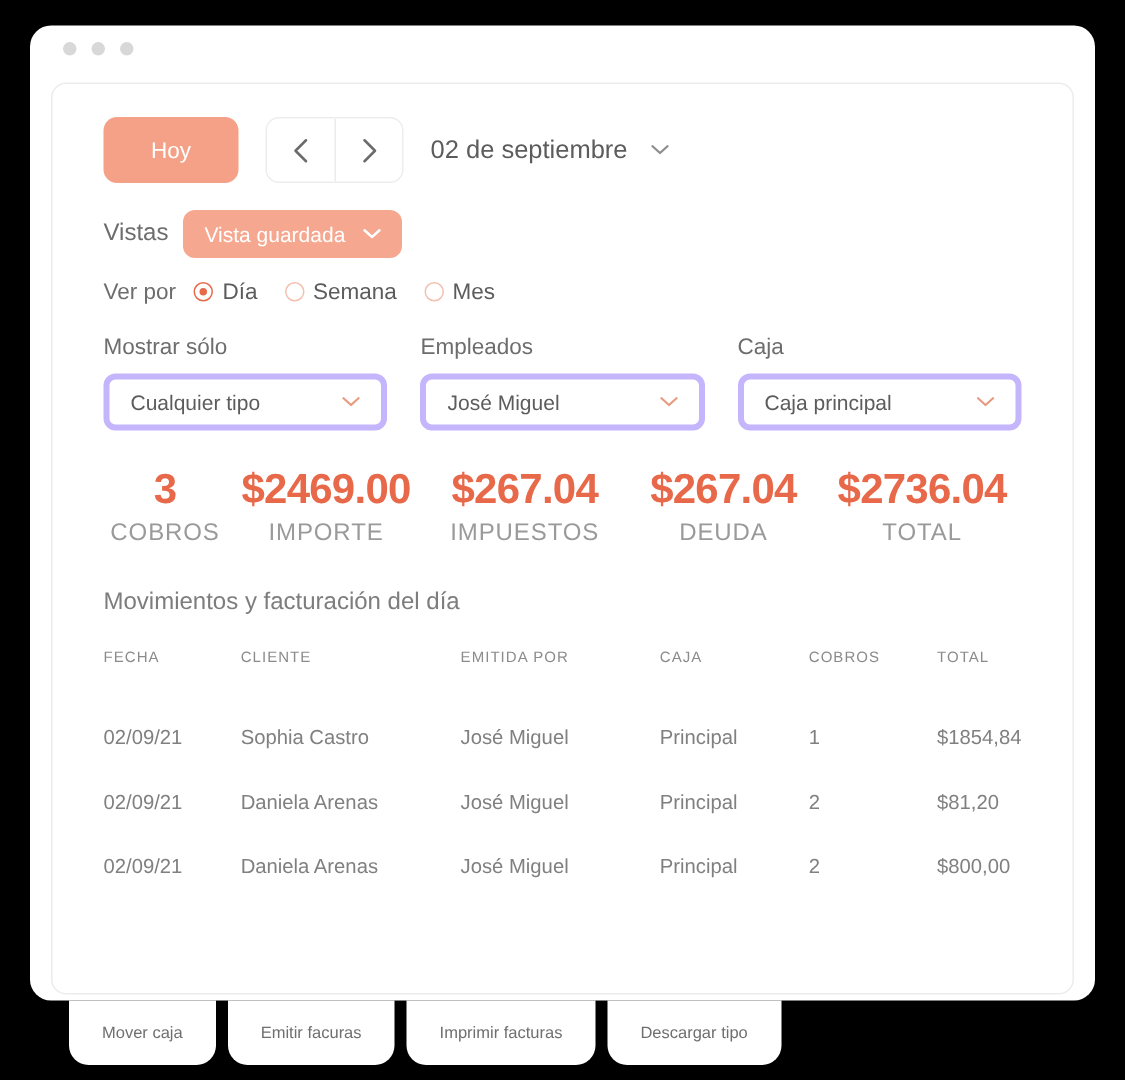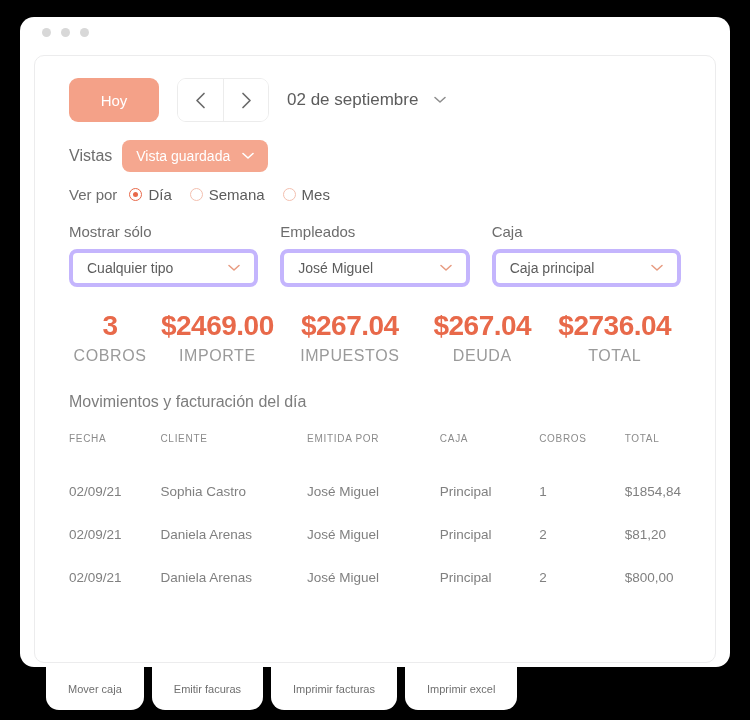--- a/index.html
+++ b/index.html
@@ -437,16 +437,16 @@
         </table>
 
       </div>
     </div>
   </div>
 
   <div class="tabbar">
     <button class="tabbtn">Mover caja</button>
     <button class="tabbtn">Emitir facuras</button>
     <button class="tabbtn">Imprimir facturas</button>
-    <button class="tabbtn">Imprimir excel</button>
+    <button class="tabbtn">Descargar tipo</button>
   </div>
 
 </div>
 
 </body></html>

